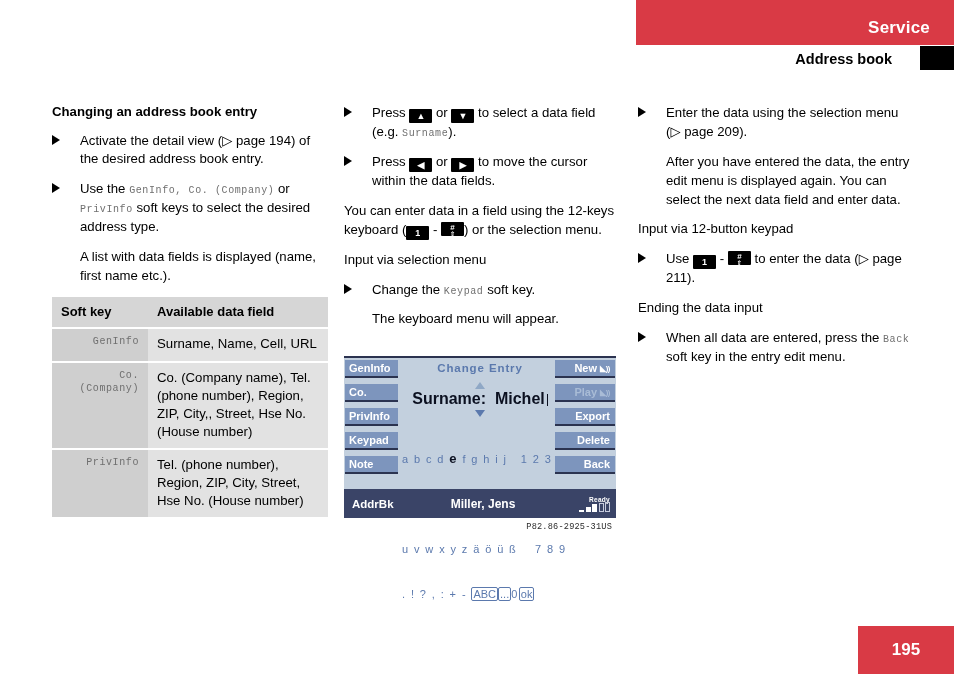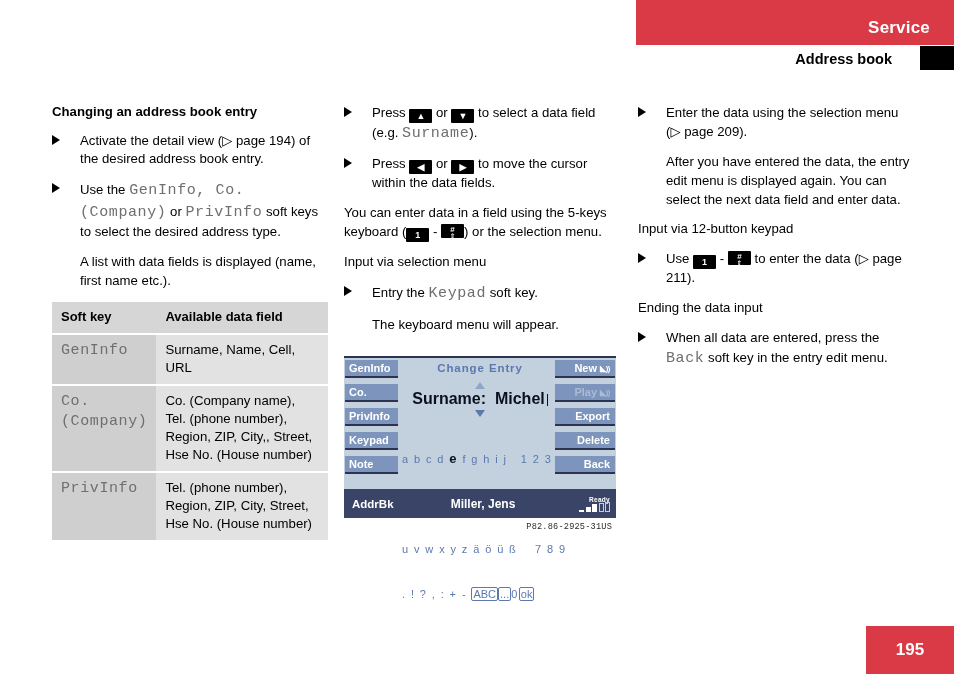--- a/index.html
+++ b/index.html
@@ -59,21 +59,21 @@
   }
   .para {
     font-size: 13.2px; line-height: 1.43; margin-bottom: 11px;
   }
   .para.indent { padding-left: 28px; }
   .subhead {
     font-size: 13.2px; line-height: 1.43; margin-bottom: 11px;
   }
   .mono {
     font-family: "Liberation Mono", "DejaVu Sans Mono", monospace;
-    font-size: 15px; color: #6f6f6f; letter-spacing: .6px;
+    font-size: 10px; color: #6f6f6f; letter-spacing: .6px; text-align: right;
   }
 
   
   .key {
     display: inline-block; vertical-align: -2px;
     background: #000; color: #fff; text-align: center;
     width: 23px; height: 14px; line-height: 14px;
     font-size: 9px; font-weight: bold;
     border-radius: 1px;
     position: relative;
@@ -190,21 +190,21 @@
 
   .dev-caption {
     position: absolute; left: 344px; top: 522px; width: 272px;
     text-align: right; padding-right: 4px;
     font-family: "Liberation Mono", monospace;
     font-size: 8.6px; color: #2b2b2b; letter-spacing: .2px;
   }
 
   
   .pagenum {
-    position: absolute; right: 0; bottom: 0; width: 88px; height: 48px;
+    position: absolute; right: 0; bottom: 0; width: 96px; height: 48px;
     background: #d93a45; color: #ffffff;
     display: flex; align-items: center; justify-content: center;
     font-size: 17px; font-weight: bold;
   }
 </style>
 </head>
 <body>
 
 <div class="page">
 
@@ -264,28 +264,28 @@
       <span class="tri"></span>
       <span>Press </span><span class="key arrow">▲</span><span> or </span><span class="key arrow">▼</span><span> to select a data field (e.g. </span><span class="mono">Surname</span><span>).</span>
     </div>
 
     <div class="bullet">
       <span class="tri"></span>
       <span>Press </span><span class="key arrow">◀</span><span> or </span><span class="key arrow">▶</span><span> to move the cursor within the data fields.</span>
     </div>
 
     <div class="para">
-      <span>You can enter data in a field using the 5-keys keyboard (</span><span class="key k1">1</span><span> - </span><span class="key khash"><span>#</span><span class="sub">⇧</span></span><span>) or the selection menu.</span>
+      <span>You can enter data in a field using the 12-keys keyboard (</span><span class="key k1">1</span><span> - </span><span class="key khash"><span>#</span><span class="sub">⇧</span></span><span>) or the selection menu.</span>
     </div>
 
     <div class="subhead">Input via selection menu</div>
 
     <div class="bullet">
       <span class="tri"></span>
-      <span>Entry the </span><span class="mono">Keypad</span><span> soft key.</span>
+      <span>Change the </span><span class="mono">Keypad</span><span> soft key.</span>
     </div>
 
     <div class="para indent">The keyboard menu will appear.</div>
   </div>
 
   <div class="col col-right">
     <div class="bullet">
       <span class="tri"></span>
       <span>Enter the data using the selection menu (</span><span>▷ page 209</span><span>).</span>
     </div>

